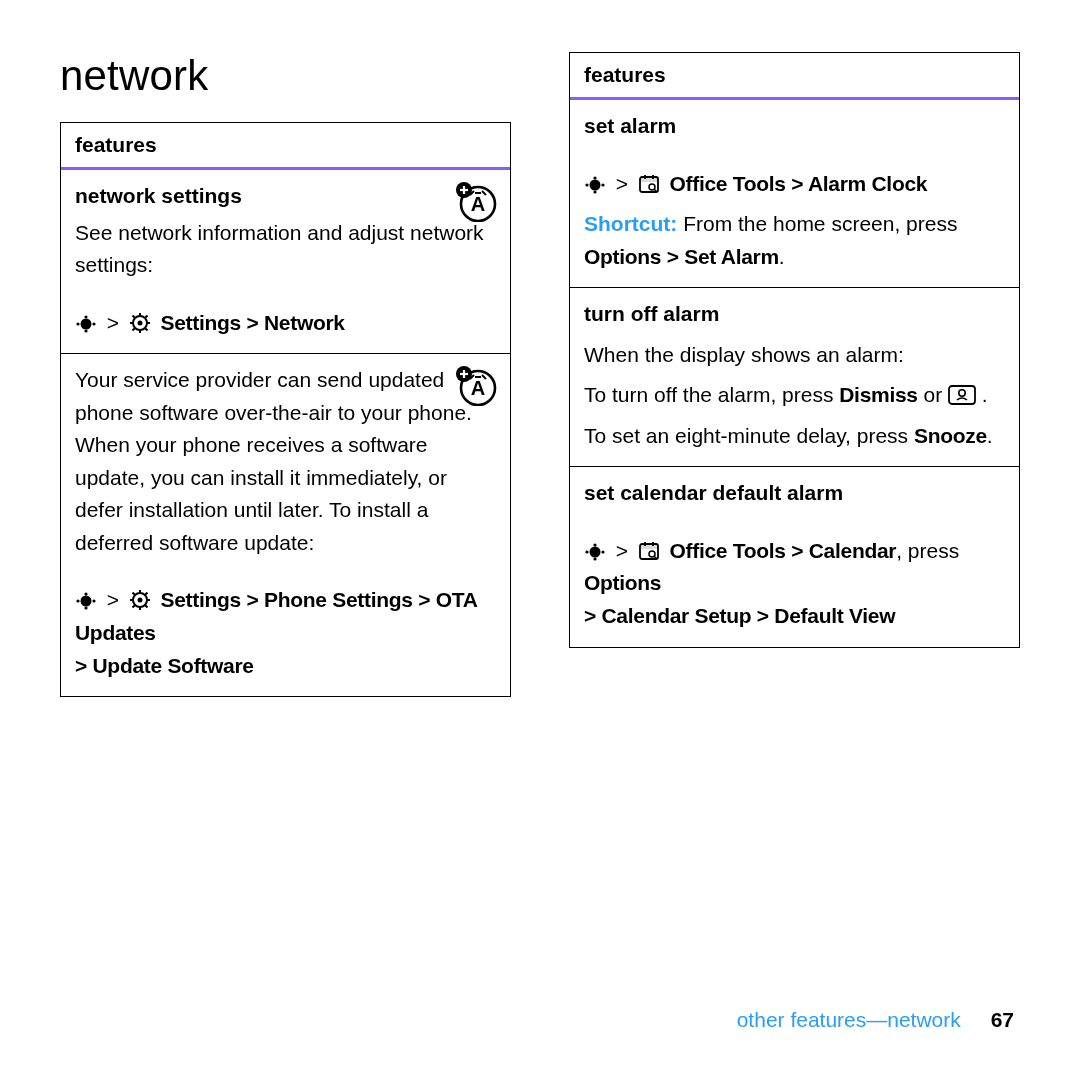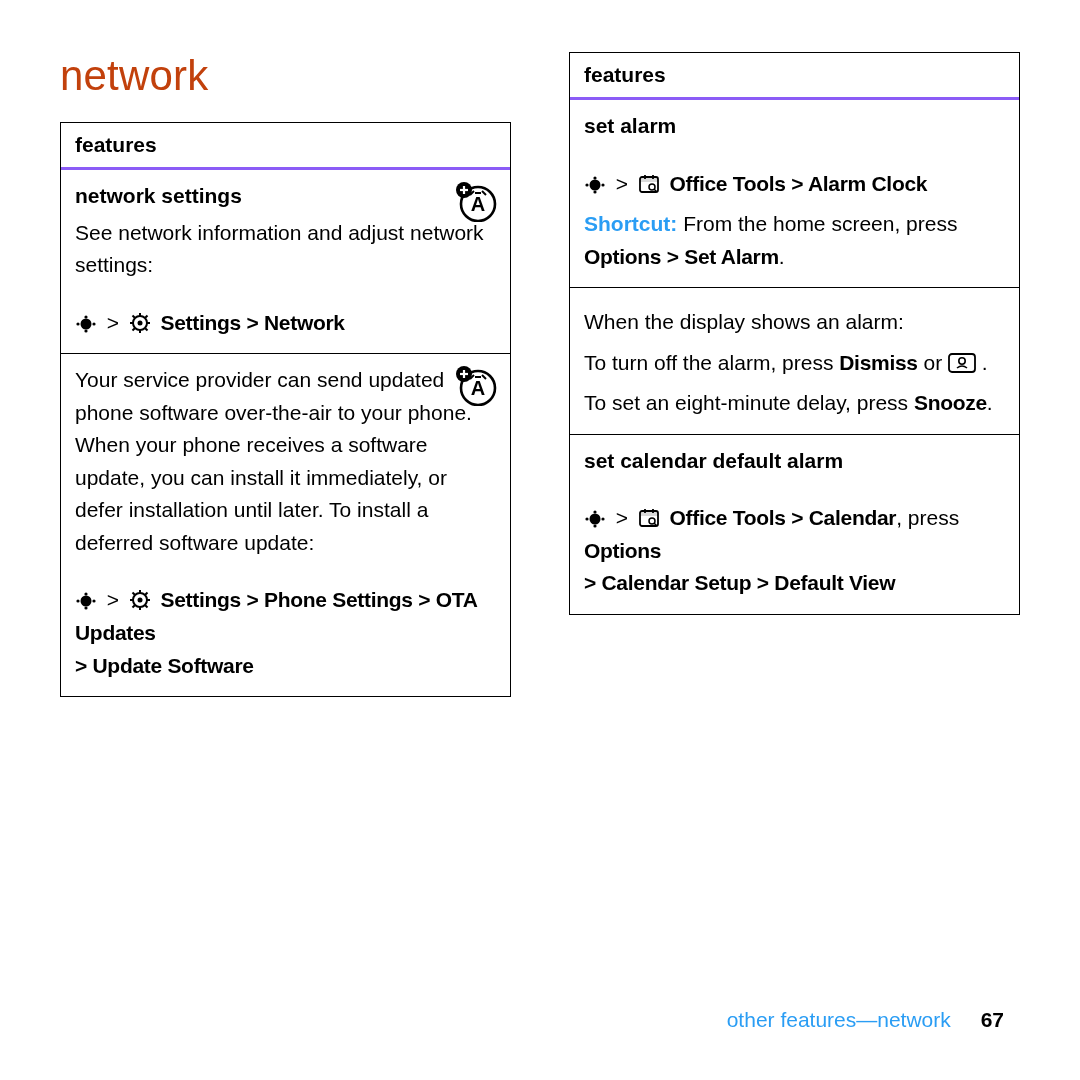--- a/index.html
+++ b/index.html
@@ -10,21 +10,21 @@
     background: #fff;
     position: relative;
   }
   .page {
     display: flex;
     gap: 58px;
     padding: 52px 60px 0 60px;
   }
   .col { flex: 1; }
   h1 {
-    color: #c2410c;
+    color: #000000;
     font-weight: 400;
     font-size: 42px;
     margin-bottom: 22px;
     letter-spacing: 0.2px;
   }
   .box {
     border: 1.5px solid #000;
   }
   .hdr {
     padding: 10px 14px 10px 14px;
@@ -59,21 +59,21 @@
     display: inline-block; vertical-align: -4px;
     width: 22px; height: 22px;
   }
   .clear-icon {
     display: inline-block; vertical-align: -4px;
     width: 28px; height: 22px;
   }
   .accent { color: #2a9df4; font-weight: 700; }
   .footer {
     position: absolute;
-    bottom: 48px; right: 76px;
+    bottom: 48px; right: 66px;
     font-size: 21px;
     margin-left: 40px;
   }
   .footer .label { color: #2a9df4; margin-right: 24px; }
   .footer .num { font-weight: 700; }
   .navpath { margin-top: 25px; }
   .para { margin-top: 8px; }
   .gt { margin: 0 4px; }
 </style>
 </head>
@@ -208,20 +208,21 @@
           </span>
           <span class="cond bold" style="margin-left:4px;">Office Tools &gt; Alarm Clock</span>
         </div>
         <div class="para">
           <span class="accent">Shortcut:</span><span> From the home screen, press </span>
           <span class="cond bold">Options &gt; Set Alarm</span><span>.</span>
         </div>
       </div>
 
       <div class="cell">
+        <span class="title">turn off alarm</span>
         <div class="para">When the display shows an alarm:</div>
         <div class="para">
           <span>To turn off the alarm, press </span><span class="cond bold">Dismiss</span><span> or </span>
           <span class="clear-icon">
             <svg viewBox="0 0 28 22">
                 <rect x="1" y="2" width="26" height="18" rx="3" fill="none" stroke="#000" stroke-width="1.8"></rect>
                 <circle cx="14" cy="9" r="3.2" fill="none" stroke="#000" stroke-width="1.6"></circle>
                 <path d="M9 16 Q14 12 19 16" fill="none" stroke="#000" stroke-width="1.6"></path>
               </svg>
           </span><span> .</span>

